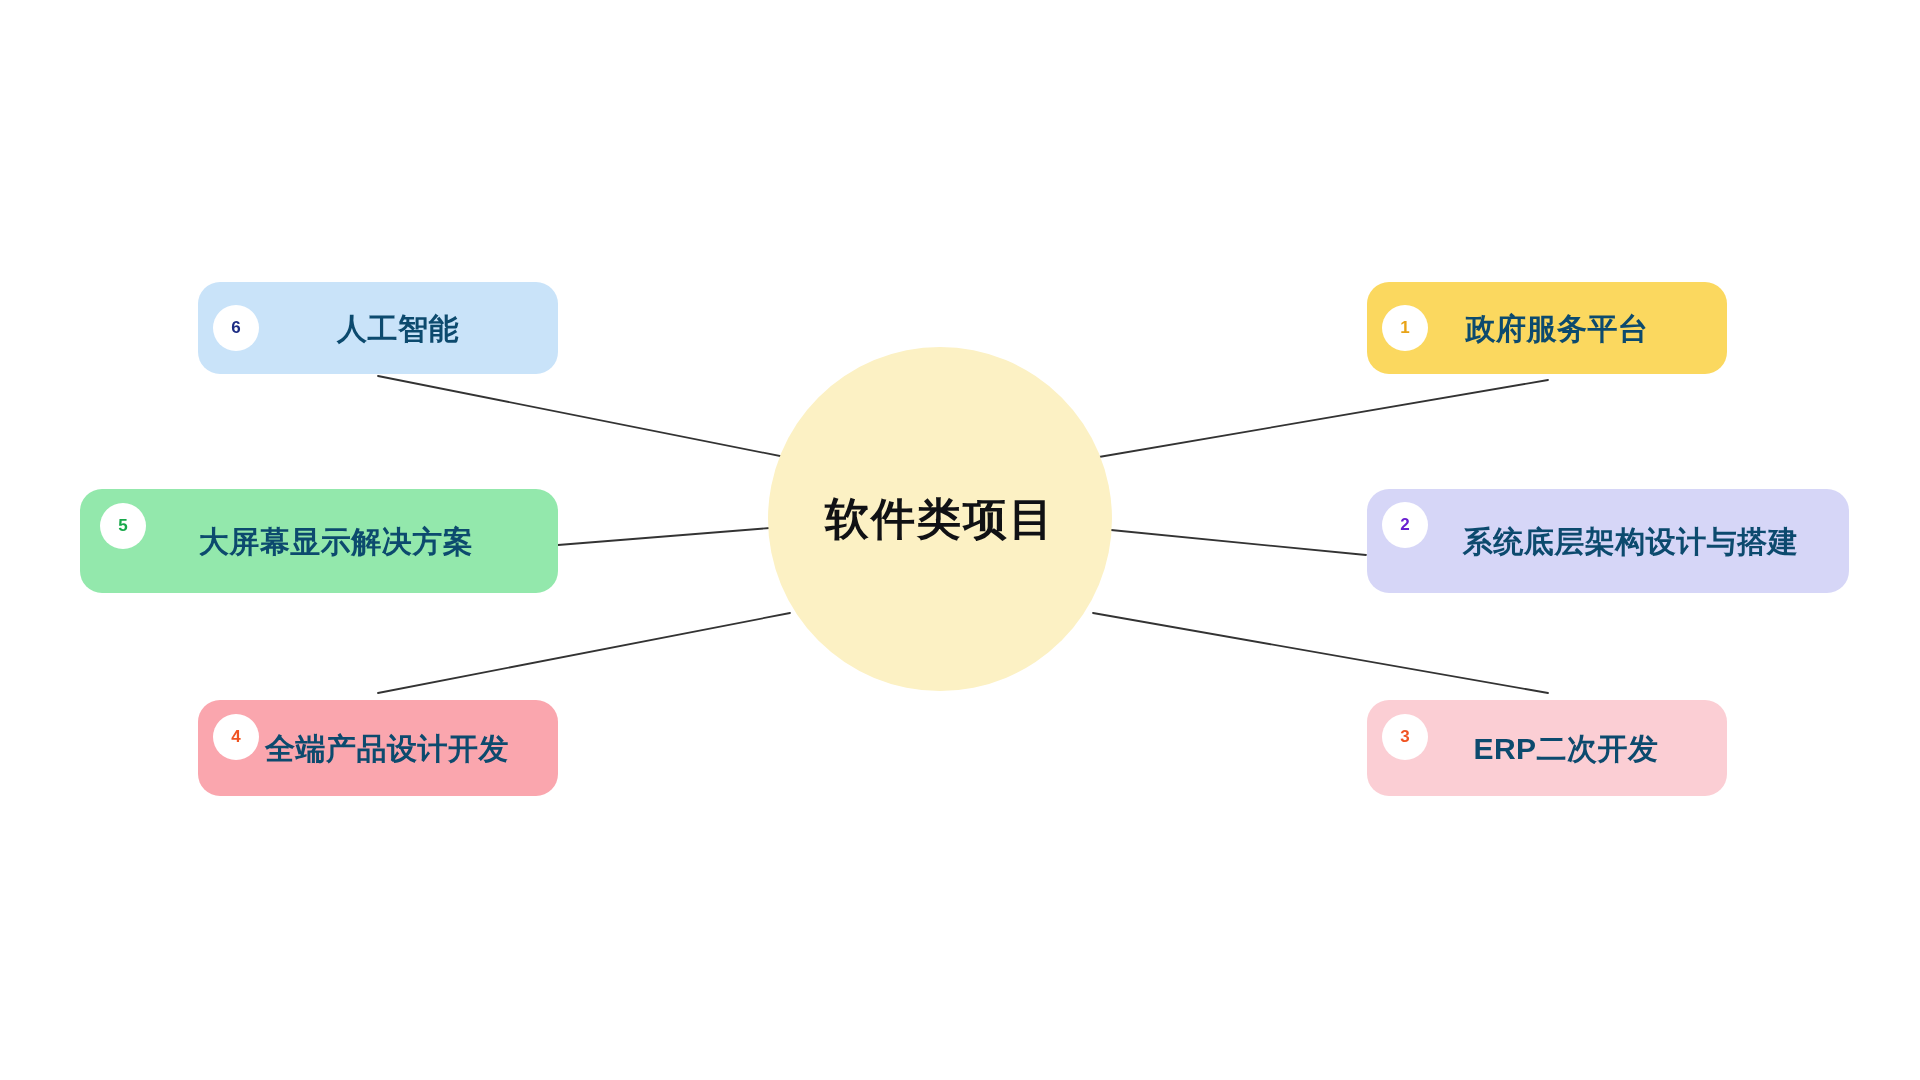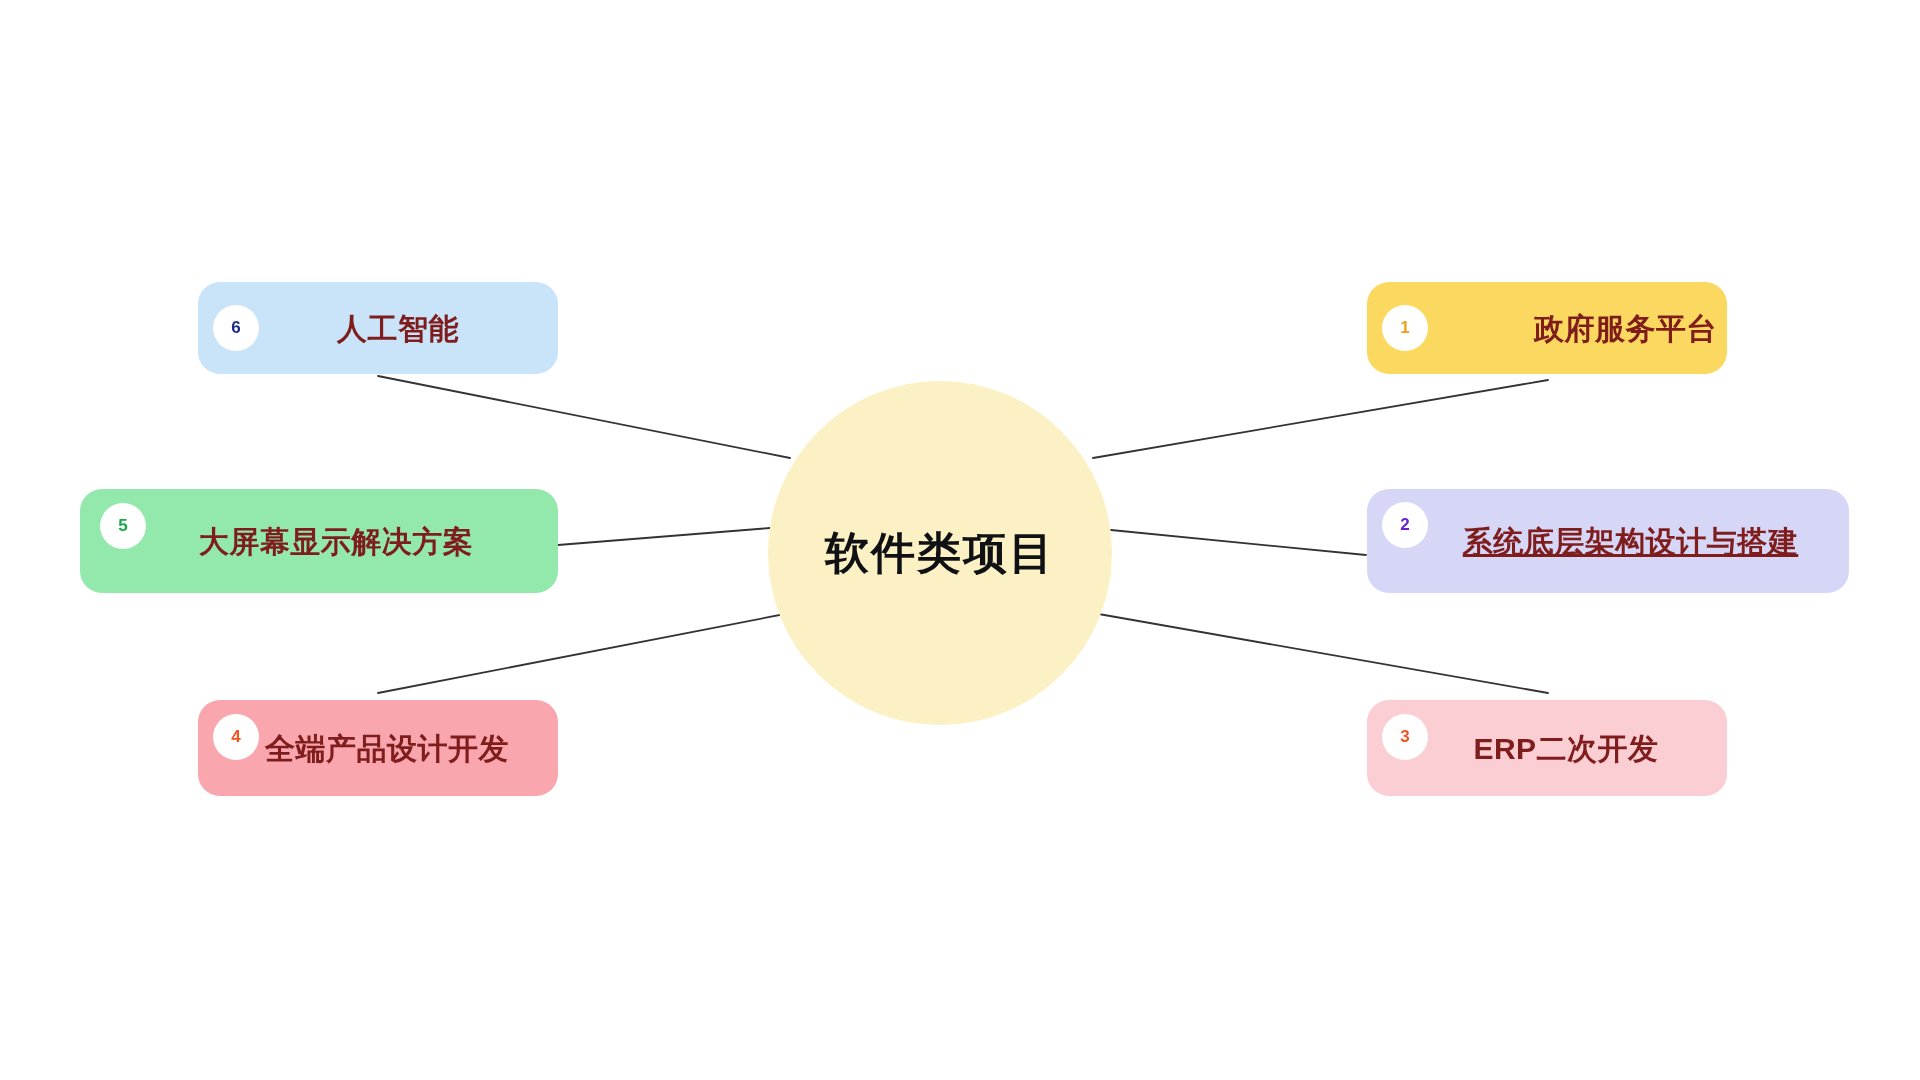--- a/index.html
+++ b/index.html
@@ -33,21 +33,21 @@
   .node {
     position: absolute;
     box-sizing: border-box;
     border-radius: 22px;
     display: flex;
     align-items: center;
     z-index: 5;
   }
   .node-label {
     font-weight: bold;
-    color: #7f1d1d;
+    color: #0c4a6e;
     font-size: 30px;
     letter-spacing: 0.5px;
     white-space: nowrap;
     width: 100%;
     text-align: center;
     line-height: 1.1;
   }
   .badge {
     position: absolute;
     width: 46px;
@@ -84,31 +84,31 @@
   }
   
   #node-1 {
     left: 1367px;
     top: 282px;
     width: 360px;
     height: 92px;
     background: #FBD85F;
   }
   #node-1 .badge { left: 15px; top: 23px; color: #E8A317; }
-  #node-1 .node-label { padding-left: 30px; padding-right: 10px; text-align: right; }
+  #node-1 .node-label { padding-left: 30px; padding-right: 10px; }
   
   #node-2 {
     left: 1367px;
     top: 489px;
     width: 482px;
     height: 104px;
     background: #D6D6F7;
   }
   #node-2 .badge { left: 15px; top: 13px; color: #6A1FD0; }
-  #node-2 .node-label { padding-left: 55px; padding-right: 10px; text-decoration: underline; }
+  #node-2 .node-label { padding-left: 55px; padding-right: 10px; }
   
   #node-3 {
     left: 1367px;
     top: 700px;
     width: 360px;
     height: 96px;
     background: #FBCED4;
   }
   #node-3 .badge { left: 15px; top: 14px; color: #F05423; }
   #node-3 .node-label { padding-left: 48px; padding-right: 10px; }
@@ -152,21 +152,21 @@
     <g id="edge-group" stroke="#333333" stroke-width="1.8" fill="none" stroke-linecap="round">
         <line x1="1093" y1="458" x2="1548" y2="380"></line>
         <line x1="1111" y1="530" x2="1366" y2="555"></line>
         <line x1="1093" y1="613" x2="1548" y2="693"></line>
         <line x1="790" y1="613" x2="378" y2="693"></line>
         <line x1="770" y1="528" x2="558" y2="545"></line>
         <line x1="790" y1="458" x2="378" y2="376"></line>
       </g>
   </svg>
 
-  <div id="central-node" style="background: rgb(252, 241, 196); left: 768px; top: 381px; width: 344px; height: 344px;">
+  <div id="central-node" style="background: rgb(252, 241, 196); left: 768px; top: 347px; width: 344px; height: 344px;">
     <span class="central-label" style="color: rgb(16, 17, 20);">软件类项目</span>
   </div>
 
   <div class="node" id="node-1" style="background: rgb(251, 216, 95); left: 1367px; top: 282px; width: 360px; height: 92px;">
     <span class="badge" style="color: rgb(232, 163, 23); background: rgb(255, 255, 255);">1</span>
     <span class="node-label">政府服务平台</span>
   </div>
 
   <div class="node" id="node-2" style="background: rgb(214, 214, 247); left: 1367px; top: 489px; width: 482px; height: 104px;">
     <span class="badge" style="color: rgb(106, 31, 208); background: rgb(255, 255, 255);">2</span>

